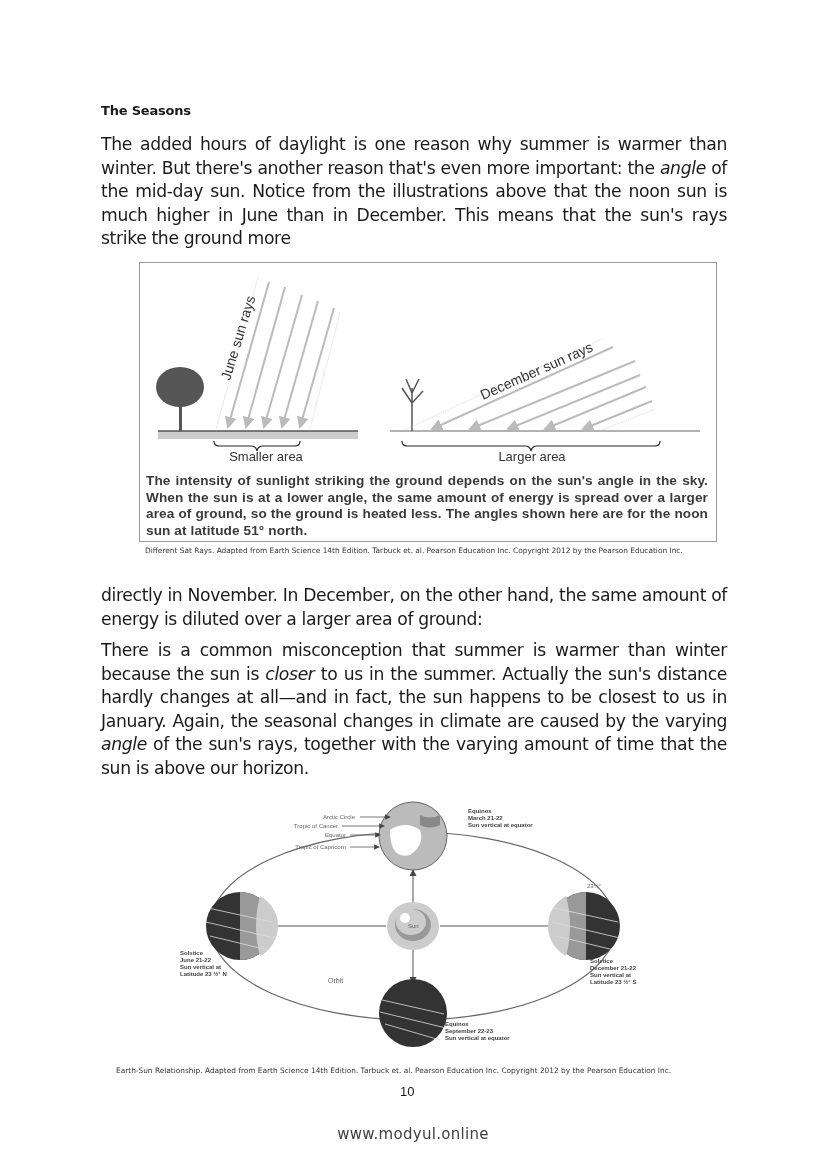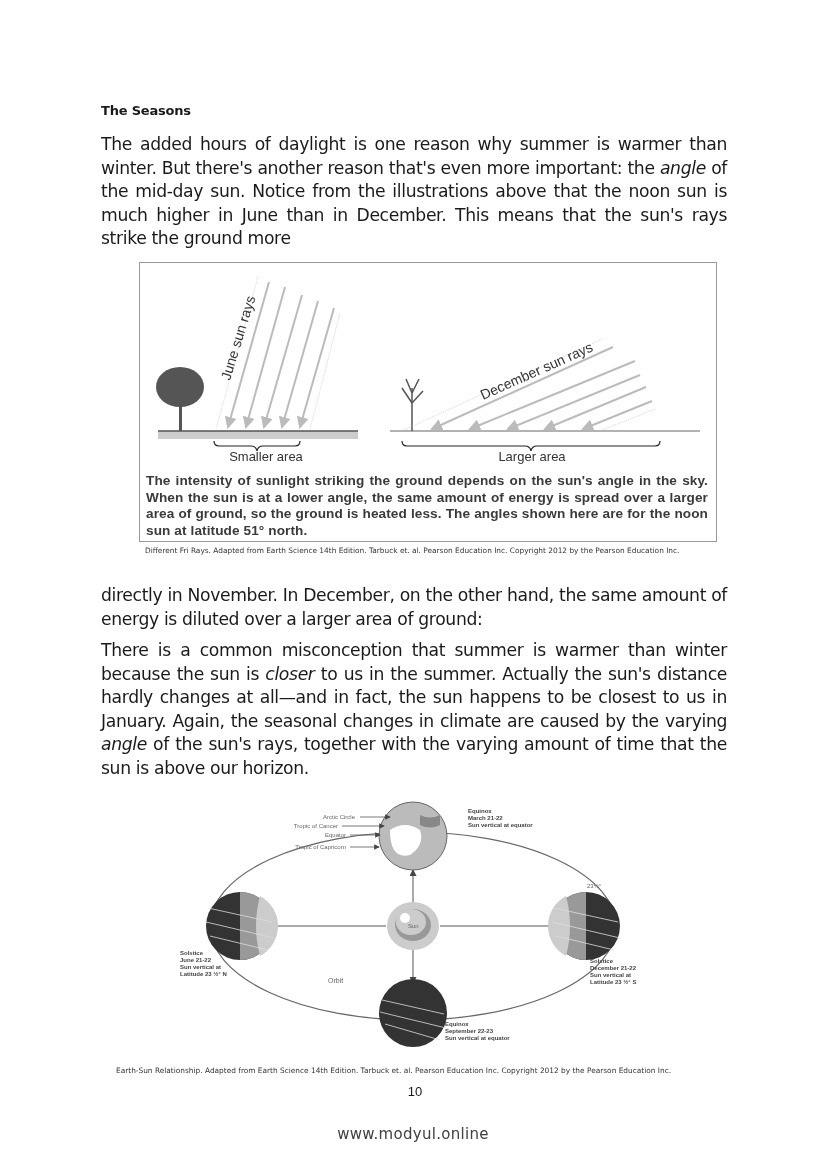--- a/index.html
+++ b/index.html
@@ -14,21 +14,21 @@
   #p3 { top: 639px; }
   .fig1 { position: absolute; left: 139px; top: 262px; width: 576px; height: 278px;
           border: 1.5px solid #999; background: #fff; }
   .fig1 svg { position: absolute; left: 0; top: 0; }
   .fig1-caption { position: absolute; left: 6px; top: 210px; width: 562px; font-family: "Liberation Sans", sans-serif;
                   font-size: 13.6px; line-height: 16.6px; color: #3a3a3a; font-weight: bold; text-align: justify; letter-spacing: 0.1px; }
   .credit { position: absolute; font-size: 7.4px; line-height: 10px; color: #333; }
   #credit1 { left: 145px; top: 546px; width: 540px; }
   #credit2 { left: 116px; top: 1066px; width: 600px; }
   .fig2 { position: absolute; left: 150px; top: 800px; width: 540px; height: 255px; }
-  .pageno { position: absolute; left: 400px; top: 1084px; width: 30px; text-align: center; font-size: 13px; font-family: "Liberation Sans", sans-serif; }
+  .pageno { position: absolute; left: 400px; top: 1084px; width: 30px; text-align: left; font-size: 13px; font-family: "Liberation Sans", sans-serif; }
   .watermark { position: absolute; left: 300px; top: 1125px; width: 226px; text-align: center; font-size: 15px; color: #404040; letter-spacing: 0.3px; }
   .svgtext { font-family: "Liberation Sans", sans-serif; }
 </style>
 </head>
 <body>
 
 <div class="heading">The Seasons</div>
 
 <div class="para" id="p1"><span>The added hours of daylight is one reason why summer is warmer than winter. But there's another reason that's even more important: the </span><i>angle</i><span> of the mid-day sun. Notice from the illustrations above that the noon sun is much higher in June than in December. This means that the sun's rays strike the ground more</span></div>
 
@@ -80,21 +80,21 @@
       <line x1="462" y1="76" x2="262" y2="168" stroke-width="0.6" stroke-dasharray="1,1"></line>
       <line x1="515" y1="146" x2="460" y2="168" stroke-width="0.6" stroke-dasharray="1,1"></line>
     </g>
     <text class="svgtext" x="0" y="0" font-size="14" fill="#333" transform="translate(343,137) rotate(-24)">December sun rays</text>
 
     <path d="M262,178 q0,5 5,5 l118,0 q5,0 6,5 q1,-5 6,-5 l118,0 q5,0 5,-5" fill="none" stroke="#222" stroke-width="1.2"></path>
     <text class="svgtext" x="392" y="198" font-size="13" fill="#333" text-anchor="middle">Larger area</text>
   </svg>
   <div class="fig1-caption">The intensity of sunlight striking the ground depends on the sun's angle in the sky. When the sun is at a lower angle, the same amount of energy is spread over a larger area of ground, so the ground is heated less. The angles shown here are for the noon sun at latitude 51° north.</div>
 </div>
-<div class="credit" id="credit1">Different Fri Rays. Adapted from Earth Science 14th Edition. Tarbuck et. al. Pearson Education Inc. Copyright 2012 by the Pearson Education Inc.</div>
+<div class="credit" id="credit1">Different Sat Rays. Adapted from Earth Science 14th Edition. Tarbuck et. al. Pearson Education Inc. Copyright 2012 by the Pearson Education Inc.</div>
 
 <div class="para" id="p2">directly in November. In December, on the other hand, the same amount of energy is diluted over a larger area of ground:</div>
 
 <div class="para" id="p3"><span>There is a common misconception that summer is warmer than winter because the sun is </span><i>closer</i><span> to us in the summer. Actually the sun's distance hardly changes at all—and in fact, the sun happens to be closest to us in January. Again, the seasonal changes in climate are caused by the varying </span><i>angle</i><span> of the sun's rays, together with the varying amount of time that the sun is above our horizon.</span></div>
 
 <div class="fig2">
   <svg width="540" height="255" viewBox="0 0 540 255">
     <defs>
       <marker id="ah2" markerWidth="7" markerHeight="7" refX="6" refY="3.5" orient="auto">
         <path d="M0,0 L7,3.5 L0,7 Z" fill="#444"></path>

